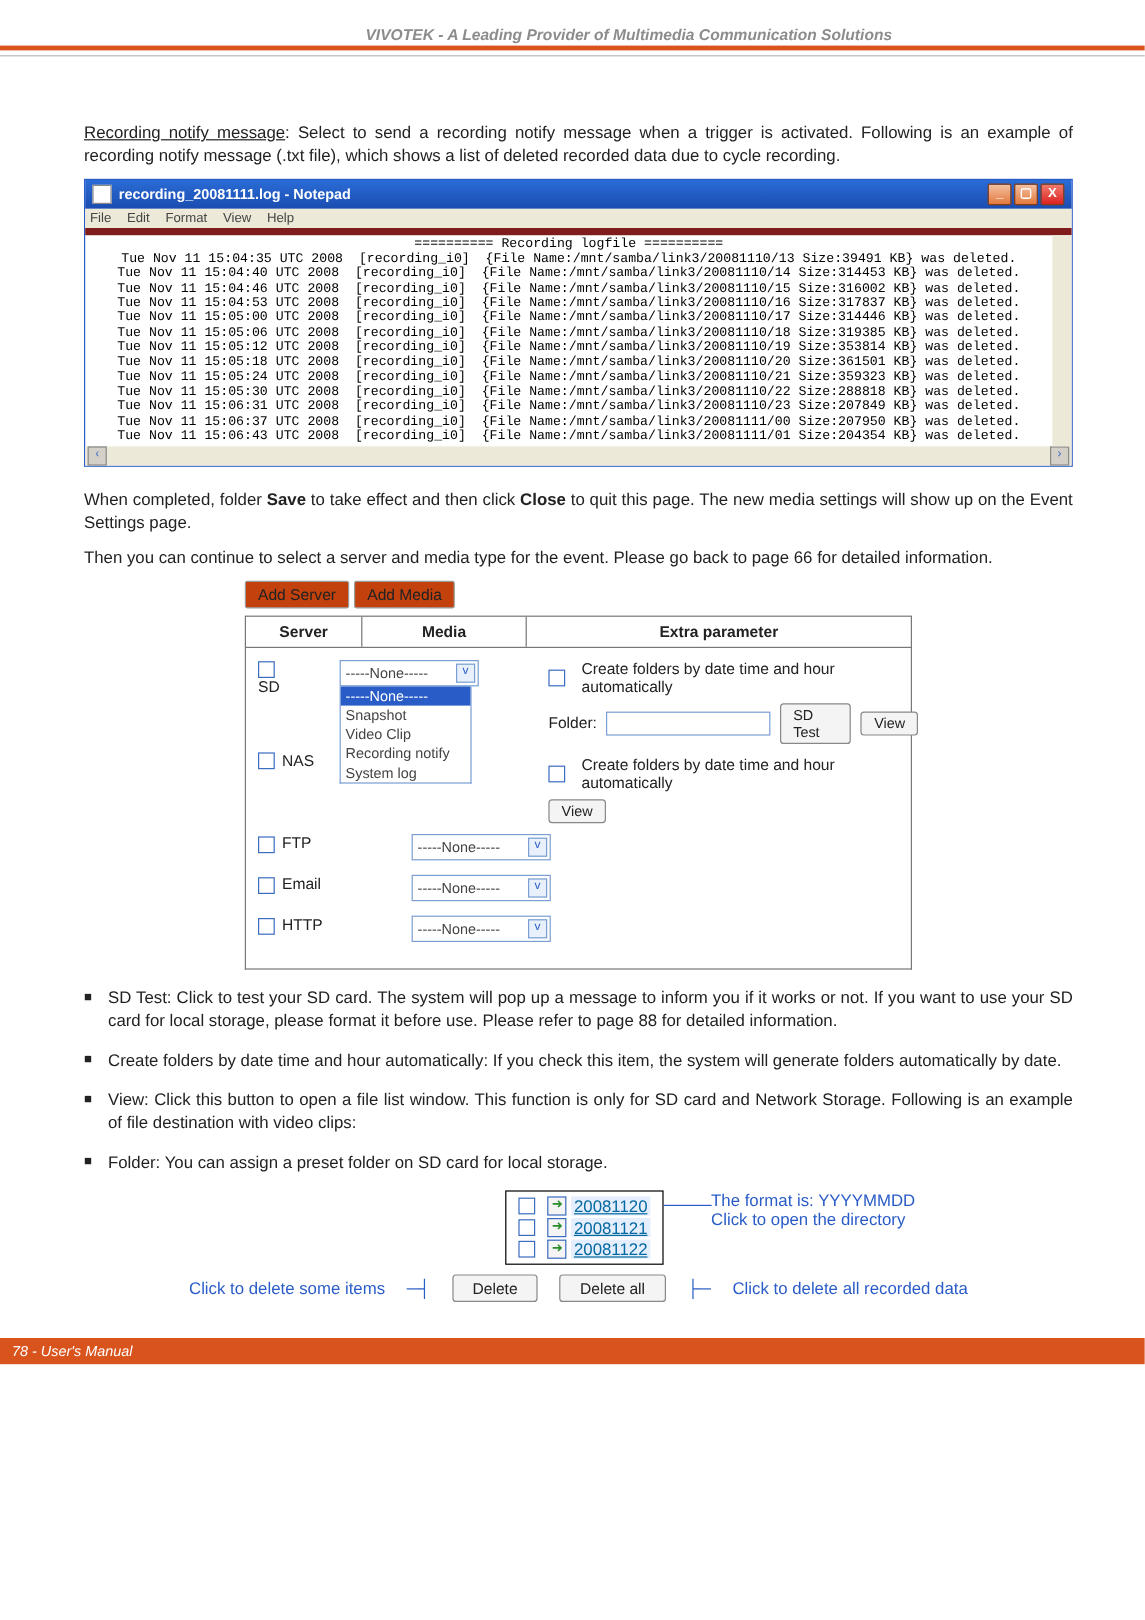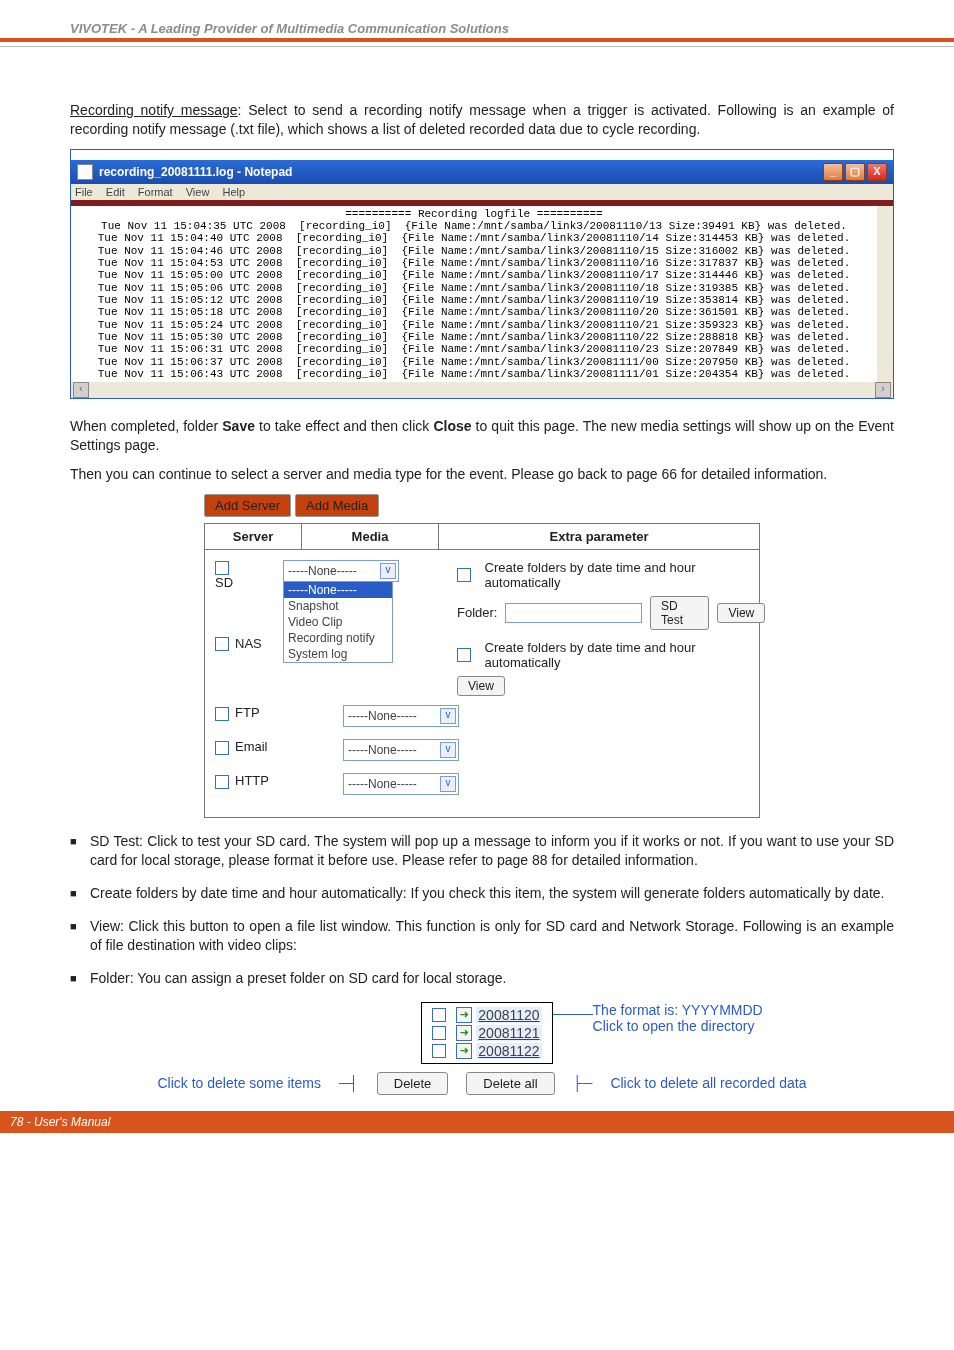--- a/index.html
+++ b/index.html
@@ -1,25 +1,25 @@
 <!DOCTYPE html>
 <html><head>
 <meta charset="utf-8">
 <style>
   body { margin:0; padding:0; font-family: Arial, Helvetica, sans-serif; font-size:14px; color:#222; background:#fff; width:954px; }
-  .page { padding:30px 60px 16px 70px; }
+  .page { padding:30px 60px 30px 70px; }
   .header-band { border-bottom:4px solid #d9541d; padding-bottom:2px; margin-bottom:4px;}
   .header-text { color:#8c8c8c; font-style:italic; font-weight:bold; font-size:13px; }
   .hr-thin { height:1px; background:#b8b8b8; margin-bottom:24px; }
   .para { text-align:justify; line-height:1.35; margin-bottom:10px; }
   .underline { text-decoration:underline; }
   .bold { font-weight:bold; }
   
   .notepad { border:1px solid #2a5cc7; margin:6px 0 18px 0; font-size:12px; background:#fff;}
-  .np-title { background:linear-gradient(#2a6cd6,#1a4cb0); color:#fff; padding:3px 6px; display:flex; align-items:center; justify-content:space-between; font-weight:bold; font-size:12px;margin-top:10px;}
+  .np-title { background:linear-gradient(#2a6cd6,#1a4cb0); color:#fff; padding:3px 6px; display:flex; align-items:center; justify-content:space-between; font-weight:bold; font-size:12px;}
   .np-title-left { display:flex; align-items:center; gap:6px;}
   .np-page-icon { width:14px; height:14px; background:#fff; border:1px solid #888; position:relative;}
   .np-ctrl { display:flex; gap:2px;}
   .np-btn { width:18px; height:16px; background:linear-gradient(#f4bfa0,#e37a3e); border:1px solid #8a3e10; border-radius:2px; color:#fff; font-size:11px; line-height:14px; text-align:center;}
   .np-btn.close { background:linear-gradient(#f07a6a,#d22);}
   .np-menu { background:#ece9d8; border-bottom:6px solid #7f1d1d; padding:2px 4px; font-size:11px; color:#444;}
   .np-menu span { margin-right:10px; }
   .np-body { position:relative; padding:2px 4px 2px 4px; font-family:"Courier New",monospace; font-size:11px; color:#000; white-space:pre; overflow:hidden; line-height:1.12; border-right:16px solid #ece9d8;text-align:center;}
   .np-scroll-h { height:16px; background:#ece9d8; display:flex; justify-content:space-between; align-items:center; padding:0 2px;}
   .sc-arrow { width:14px; height:14px; border:1px solid #8a8a8a; background:#d4d0c8; font-size:10px; line-height:12px; text-align:center; color:#3a6cc0;}
@@ -40,32 +40,32 @@
   .dd-open .hl { background:#2a5cc7; color:#fff;}
   .mini-btn { border:1px solid #888; background:#f4f4f4; border-radius:3px; padding:2px 10px; font-size:12px; }
   .extra-line { display:flex; align-items:center; gap:8px; margin-bottom:6px;}
   .folder-input { border:1px solid #7a9ed3; width:150px; height:18px;}
   ul.blk { list-style:none; padding:0; margin:0 0 14px 0;}
   ul.blk li { text-align:justify; margin-bottom:14px; padding-left:20px; position:relative; line-height:1.35;}
   ul.blk li::before { content:"■"; position:absolute; left:0; font-size:11px; top:2px;}
   .dir-left-ann { color:#2a5cc7; font-size:14px;}
   .dir-box { border:1px solid #000; padding:4px 10px; display:flex; flex-direction:column; gap:2px;}
   .dir-row { display:flex; align-items:center; gap:4px; font-size:14px;}
-  .dir-row a { color:#404040; text-decoration:underline; background:#e4eefc; padding:0 2px;text-align:center;}
+  .dir-row a { color:#0369a1; text-decoration:underline; background:#e4eefc; padding:0 2px;text-align:center;}
   .arrow-icon { width:14px; height:14px; border:1px solid #3a6cc0; background:#f4f4f4; color:#2a8c2a; font-size:11px; line-height:12px; text-align:center;}
   .ann-right { color:#2a5cc7; font-size:14px; }
   .del-row { display:flex; gap:18px; align-items:center; justify-content:center; margin-top:8px;}
   .del-btn { border:1px solid #888; border-radius:3px; background:#f4f4f4; padding:3px 16px; font-size:13px;}
   .footer-band { background:#d9541d; color:#fff; font-style:italic; font-size:12px; padding:4px 10px; margin:0;}
   .conn { color:#2a5cc7; }
 </style>
 </head>
 <body>
 
-<div class="header-band" style="padding-left:70px; padding-top:20px;">
+<div class="header-band" style="padding-left:94px; padding-top:20px;text-align:center;">
   <span class="header-text">VIVOTEK - A Leading Provider of Multimedia Communication Solutions</span>
 </div>
 <div class="hr-thin"></div>
 
 <div class="page">
 
   <div class="para">
     <span class="underline">Recording notify message</span><span>: Select to send a recording notify message when a trigger is activated. Following is an example of recording notify message (.txt file), which shows a list of deleted recorded data due to cycle recording.</span>
   </div>
 

